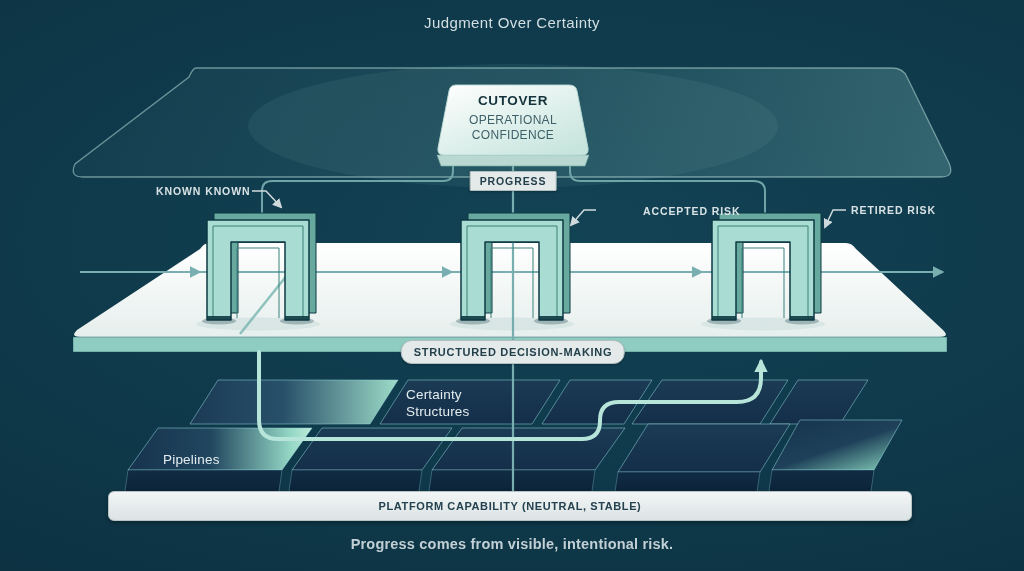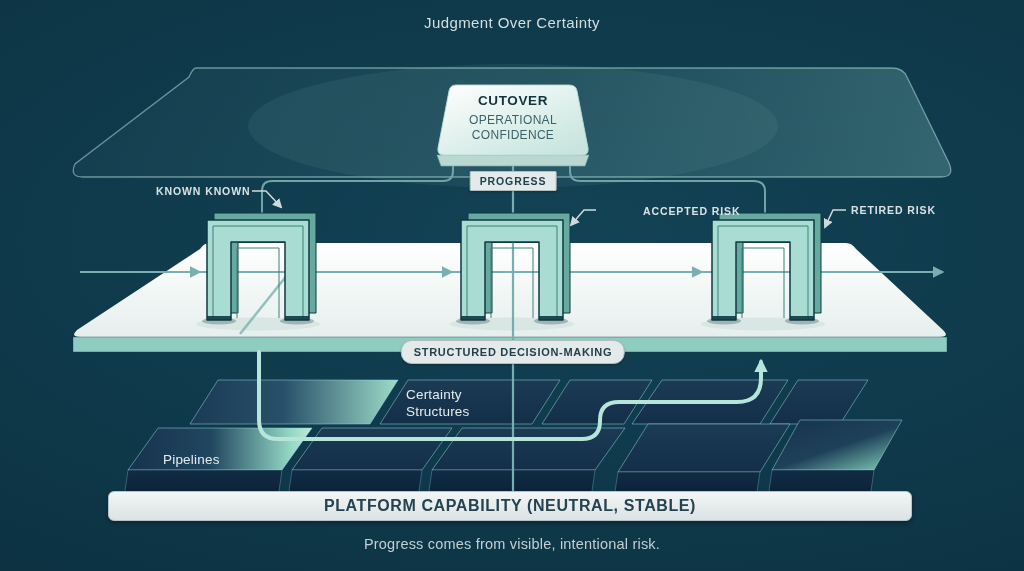--- a/index.html
+++ b/index.html
@@ -9,21 +9,21 @@
     background:radial-gradient(120% 95% at 56% 42%, #124355 0%, #0e3748 55%, #0a2d3c 100%);
   }
   .stage svg{position:absolute;left:0;top:0;}
   .abs{position:absolute;}
   .title{
     left:0;right:0;top:14px;text-align:center;
     font-size:15px;font-weight:500;letter-spacing:.4px;color:#d4dfe2;
   }
   .caption{
     left:0;right:0;top:536px;text-align:center;
-    font-size:14.5px;font-weight:400;letter-spacing:.2px;color:#c2d0d5;
+    font-size:14.5px;font-weight:700;letter-spacing:.2px;color:#c2d0d5;
   }
   .sign-text{left:433px;top:93px;width:160px;text-align:center;line-height:1.2;}
   .sign-text .head{font-size:13.5px;font-weight:800;letter-spacing:.6px;color:#14323b;margin-bottom:4px;}
   .sign-text .sub{font-size:12px;font-weight:500;letter-spacing:.3px;color:#3e6069;}
   .pill{
     background:#e4eaea;border:1px solid #b2bfc1;border-radius:1px;
     color:#223f4a;font-weight:700;white-space:nowrap;
     box-shadow:0 1px 2px rgba(0,0,0,.25);
   }
   .progress{left:513px;top:171px;transform:translateX(-50%);padding:3px 9px;font-size:10.5px;letter-spacing:.9px;}
@@ -34,21 +34,21 @@
   .risk.retired{left:851px;top:204px;}
   .slab-label{font-size:13.5px;font-weight:500;color:#e4edf0;line-height:1.24;letter-spacing:.2px;}
   .slab-label.pipelines{left:163px;top:452px;}
   .slab-label.warehouse{left:406px;top:387px;width:100px;}
   .slab-label.models{left:661px;top:429px;width:150px;}
   .capbar{
     left:108px;top:491px;width:804px;height:30px;box-sizing:border-box;
     background:linear-gradient(#f2f5f6,#dce3e4);
     border:1px solid #b7c2c5;border-radius:6px;
     display:flex;align-items:center;justify-content:center;
-    font-size:16px;font-weight:700;letter-spacing:.6px;color:#24424f;
+    font-size:11px;font-weight:700;letter-spacing:.6px;color:#24424f;
     box-shadow:0 2px 4px rgba(0,0,0,.3);
   }
 </style>
 </head>
 <body>
 
 <div class="stage">
 
   <svg width="1024" height="571" viewBox="0 0 1024 571">
     <defs>

